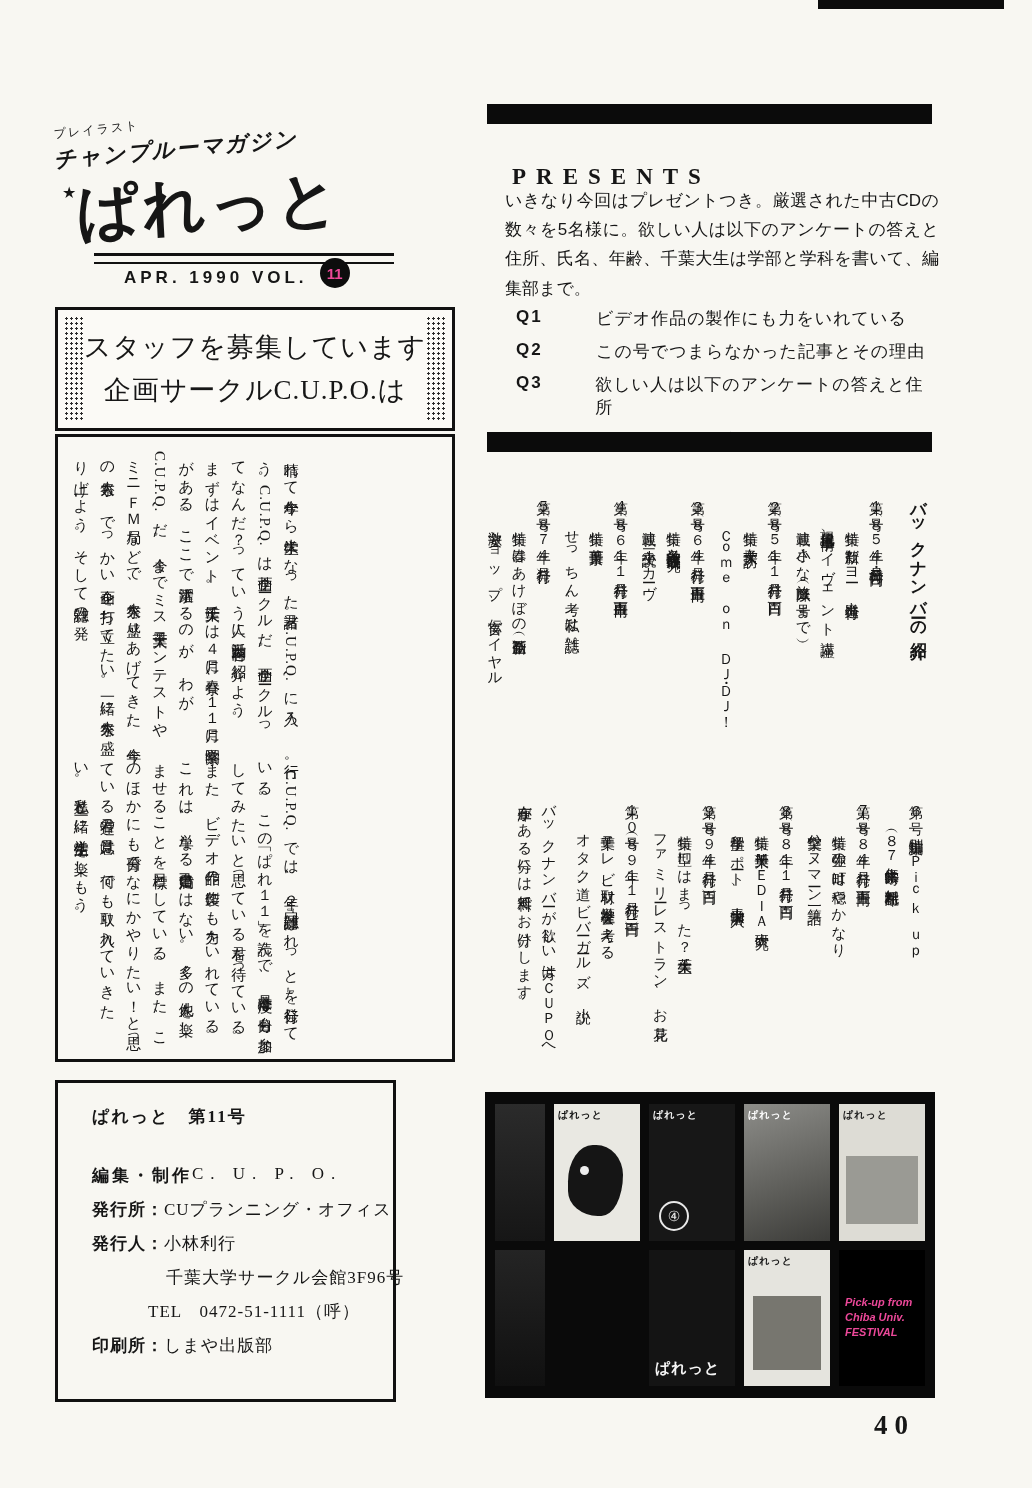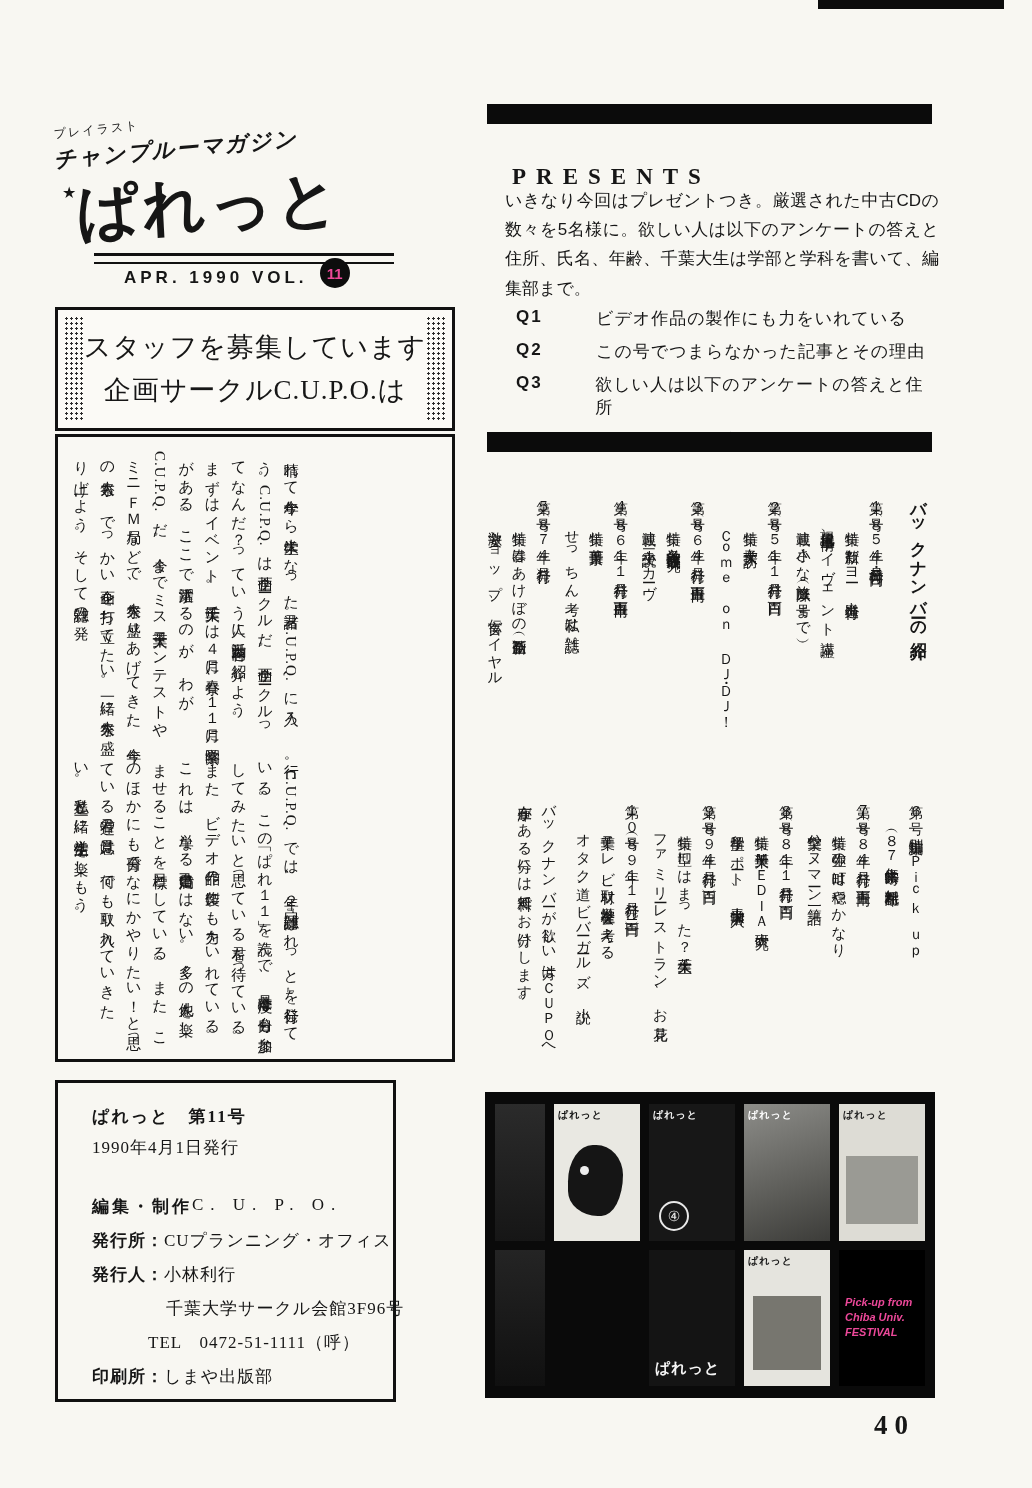--- a/index.html
+++ b/index.html
@@ -200,21 +200,20 @@
     </div>
   </div>
 
   <div class="article">
     <div class="article-part vtext">晴れて今年から大学生になった諸君。C.U.P.Q.に入ろう。C.U.P.Q.は企画サークルだ。企画サークルってなんだ？っていう人に活動内容を紹介しよう。まずはイベント。千葉大には４月に春祭、１１月に学園祭がある。ここで活躍するのが、わがC.U.P.Q.だ。今までミス千葉大コンテストやミニＦＭ局などで、大祭を盛りあげてきた。今年の大祭も、でっかい企画を打ち立てたい。一緒に大祭を盛り上げよう。そして雑誌の発</div>
     <div class="article-part vtext">行。C.U.P.Q.では、年２回雑誌『ぱれっと』を発行している。この「ぱれ１１」を読んで、是非今度は自分も参加してみたいと思っている君を待っている。また、ビデオ作品の製作にも力をいれている。これは、単なる自己満足ではない。多くの他人を楽しませることを目標としている。また、このほかにも自分でなにかやりたい！と思っている君達の意見は、何でも取り入れていきたい。私達と一緒に学生生活を楽しもう。</div>
   </div>
 
   <div class="colophon">
     <div class="colo-title">ぱれっと　第11号</div>
-    <div class="colo-date">1990年4月1日発行</div>
     <div class="colo-edit">
       <span class="colo-edit-label">編集・制作</span>
       <span class="colo-edit-value">C. U. P. O.</span>
     </div>
     <div class="colo-row">
       <span class="colo-label">発行所：</span>
       <span class="colo-value">CUプランニング・オフィス</span>
     </div>
     <div class="colo-row">
       <span class="colo-label">発行人：</span>

